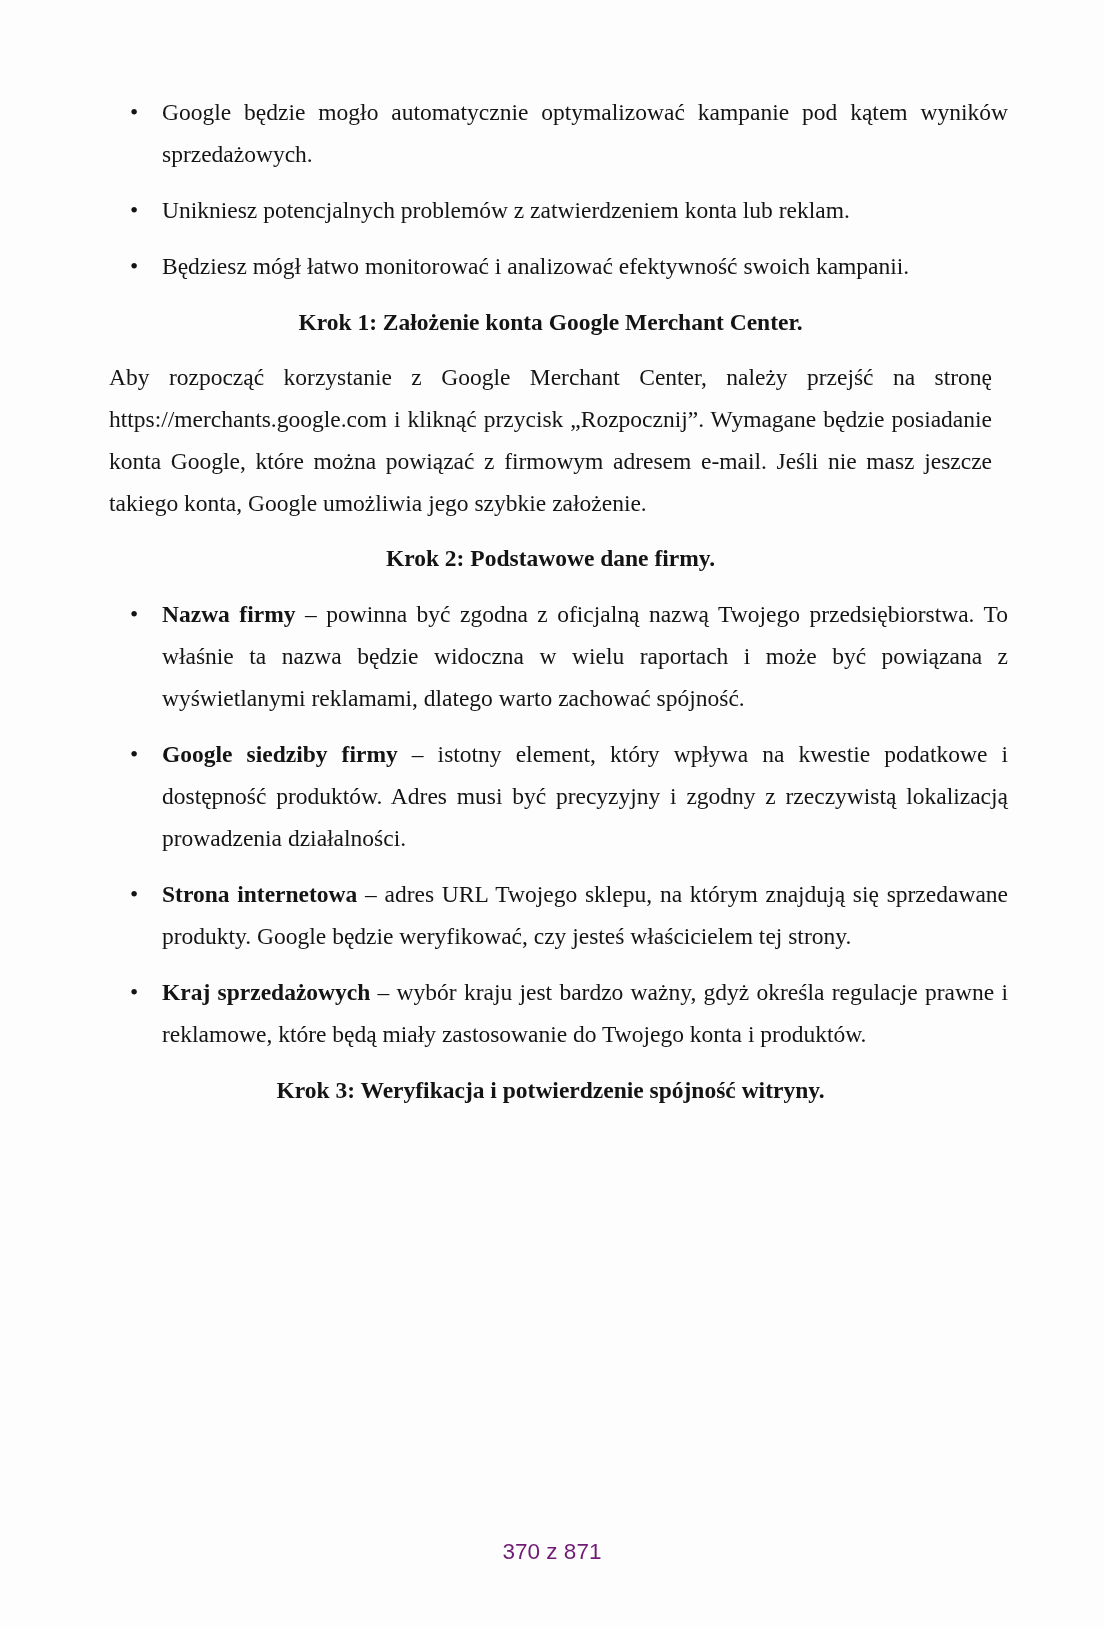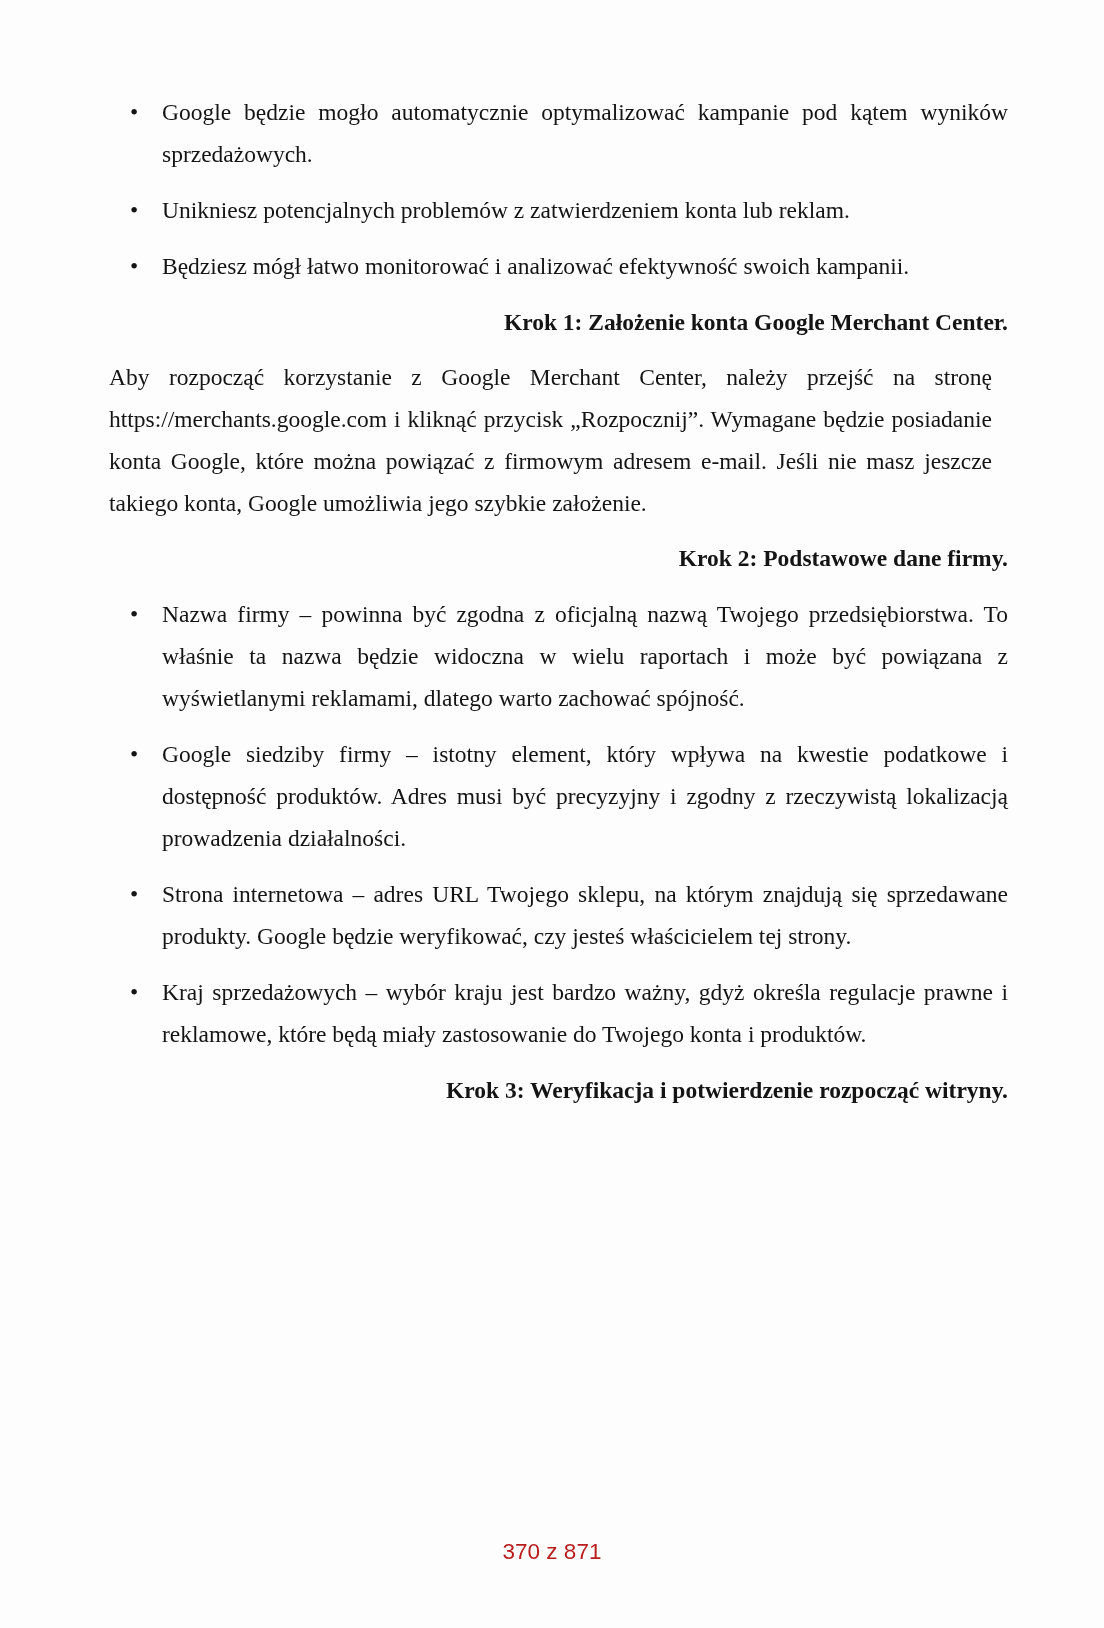--- a/index.html
+++ b/index.html
@@ -29,51 +29,51 @@
   .content > :first-child { margin-top: 0; }
 
   p.body-para {
     margin: 13px 16px;
   }
   h2.step-heading {
     font-size: 23.5px;
     line-height: 42px;
     font-weight: 700;
     margin: 13px 0;
-    text-align: right;
+    text-align: center;
   }
   ul.bullet-list {
     list-style: none;
     margin: 13px 0;
     padding: 0;
   }
   ul.bullet-list li {
     position: relative;
     padding-left: 69px;
     margin: 14px 0;
   }
   ul.bullet-list li .marker {
     position: absolute;
     left: 37px;
     top: 0;
     line-height: 42px;
   }
   .term {
-    font-weight: 400;
+    font-weight: 700;
   }
   .page-footer {
     position: absolute;
     left: 0;
     right: 0;
     top: 1539px;
     text-align: center;
     font-family: "Liberation Sans", "DejaVu Sans", sans-serif;
     font-size: 22.5px;
     line-height: 26px;
-    color: #b91c1c;
+    color: #701a75;
   }
 </style>
 </head>
 <body>
 
 <div class="page">
   <div class="content">
 
     <ul class="bullet-list">
       <li>
@@ -111,18 +111,18 @@
         <span class="term">Strona internetowa</span>
         <span>– adres URL Twojego sklepu, na którym znajdują się sprzedawane produkty. Google będzie weryfikować, czy jesteś właścicielem tej strony.</span>
       </li>
       <li>
         <span class="marker">•</span>
         <span class="term">Kraj sprzedażowych</span>
         <span>– wybór kraju jest bardzo ważny, gdyż określa regulacje prawne i reklamowe, które będą miały zastosowanie do Twojego konta i produktów.</span>
       </li>
     </ul>
 
-    <h2 class="step-heading">Krok 3: Weryfikacja i potwierdzenie rozpocząć witryny.</h2>
+    <h2 class="step-heading">Krok 3: Weryfikacja i potwierdzenie spójność witryny.</h2>
 
   </div>
 
   <div class="page-footer">370 z 871</div>
 </div>
 
 </body></html>

